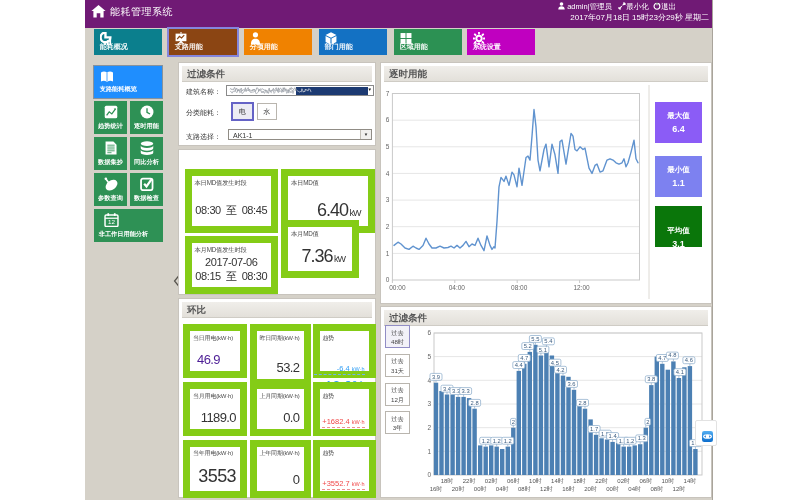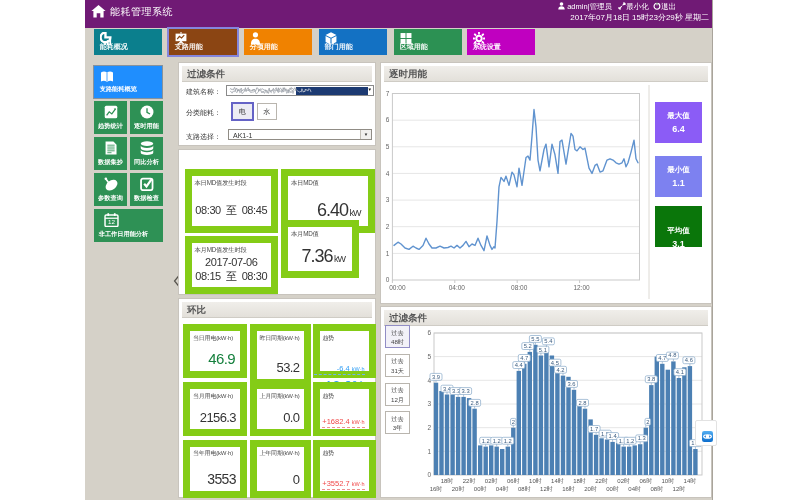--- a/index.html
+++ b/index.html
@@ -202,45 +202,45 @@
         </div>
         <div class="card" style="left:102px;top:70px;width:78px;height:57.5px">
           <div class="clab">本月MD值</div>
           <div style="position:absolute;right:7px;bottom:4px;font-size:18px;letter-spacing:-1px;color:#333">7.36<span style="font-size:9px"> kW</span></div>
         </div>
       </div>
       <div class="panel" style="left:93px;top:298px;width:198px;height:200px">
         <div class="hd">环比</div>
         <div class="card" style="left:4px;top:25px;width:64px;height:54px">
           <div class="clab" style="font-size:6px">当日用电(kW·h)</div>
-          <div style="position:absolute;right:5px;bottom:4px;font-size:15px;letter-spacing:-0.6px;color:#15803d">46.9</div>
+          <div style="position:absolute;right:20px;bottom:4px;font-size:13px;letter-spacing:-0.6px;color:#4c1d95">46.9</div>
         </div>
         <div class="card" style="left:70.5px;top:25px;width:61px;height:62px">
           <div class="clab" style="font-size:6px">昨日同期(kW·h)</div>
           <div style="position:absolute;right:4px;bottom:4px;font-size:13px;letter-spacing:-0.6px;color:#333">53.2</div>
         </div>
         <div class="card" style="left:133.5px;top:25px;width:63px;height:54px">
           <div class="clab" style="font-size:6px">趋势</div>
           <div style="position:absolute;right:4px;top:33px;text-align:right;font-size:7.5px;color:#2f9df4"><span style="display:inline-block;width:51px;text-align:right;border-bottom:1px dashed #6fb4f2;padding-bottom:1px">-6.4 <span style="font-size:5.5px">kW·h</span></span><div style="margin-top:3px;font-size:14px">-12.0%</div></div>
         </div>
         <div class="card" style="left:4px;top:83px;width:64px;height:54px">
           <div class="clab" style="font-size:6px">当月用电(kW·h)</div>
-          <div style="position:absolute;right:4px;bottom:4px;font-size:13px;letter-spacing:-0.6px;color:#333">2156.3</div>
+          <div style="position:absolute;right:4px;bottom:4px;font-size:13px;letter-spacing:-0.6px;color:#333">1189.0</div>
         </div>
         <div class="card" style="left:70.5px;top:83px;width:61px;height:54px">
           <div class="clab" style="font-size:6px">上月同期(kW·h)</div>
           <div style="position:absolute;right:4px;bottom:4px;font-size:13px;letter-spacing:-0.6px;color:#333">0.0</div>
         </div>
         <div class="card" style="left:133.5px;top:83px;width:63px;height:54px">
           <div class="clab" style="font-size:6px">趋势</div>
           <div style="position:absolute;right:4px;top:28px;text-align:right;font-size:7.5px;color:#f04848"><span style="border-bottom:1px dashed #f08f8f;padding-bottom:1px">+1682.4 <span style="font-size:5.5px">kW·h</span></span></div>
         </div>
         <div class="card" style="left:4px;top:140.5px;width:64px;height:58px">
           <div class="clab" style="font-size:6px">当年用电(kW·h)</div>
-          <div style="position:absolute;right:4px;bottom:4px;font-size:14px;letter-spacing:-0.6px;color:#333">3553</div>
+          <div style="position:absolute;right:4px;bottom:4px;font-size:18px;letter-spacing:-0.6px;color:#333">3553</div>
         </div>
         <div class="card" style="left:70.5px;top:140.5px;width:61px;height:58px">
           <div class="clab" style="font-size:6px">上年同期(kW·h)</div>
           <div style="position:absolute;right:4px;bottom:4px;font-size:13px;letter-spacing:-0.6px;color:#333">0</div>
         </div>
         <div class="card" style="left:133.5px;top:140.5px;width:63px;height:58px">
           <div class="clab" style="font-size:6px">趋势</div>
           <div style="position:absolute;right:4px;top:32px;text-align:right;font-size:7.5px;color:#f04848"><span style="border-bottom:1px dashed #f08f8f;padding-bottom:1px">+3552.7 <span style="font-size:5.5px">kW·h</span></span></div>
         </div>
       </div>

